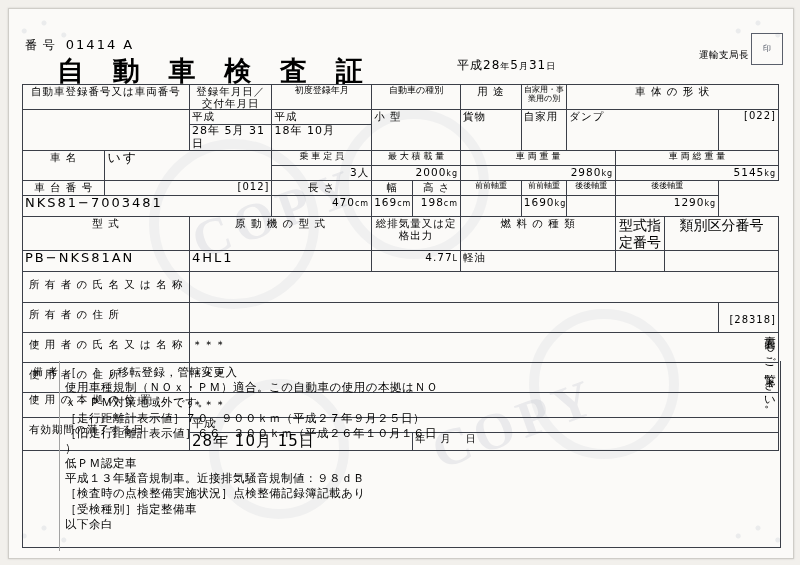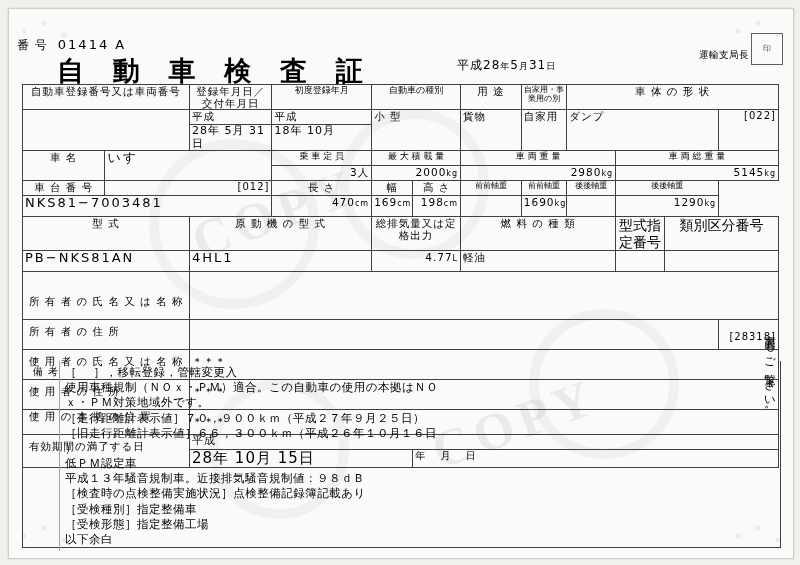--- a/index.html
+++ b/index.html
@@ -36,21 +36,21 @@
   }
   .corner{
     position:absolute;width:66px;height:40px;pointer-events:none;
     background:
       radial-gradient(circle at 20% 50%, rgba(160,170,185,.18) 0 2px, transparent 3px),
       radial-gradient(circle at 50% 30%, rgba(160,170,185,.18) 0 2px, transparent 3px),
       radial-gradient(circle at 80% 60%, rgba(160,170,185,.18) 0 2px, transparent 3px);
   }
   
   .hdr{position:absolute;left:0;top:0;width:784px;height:68px;}
-  .ban-no{position:absolute;left:8px;top:28px;font-size:12px;letter-spacing:1px;text-align:center;}
+  .ban-no{position:absolute;left:16px;top:28px;font-size:12px;letter-spacing:1px;text-align:center;}
   .ban-no .lbl{font-size:12px;}
   .ban-no .val{font-size:13px;margin-left:10px;letter-spacing:2px;}
   .maintitle{
     position:absolute;left:48px;top:44px;
     font-size:27px;letter-spacing:11px;
     font-family:"Liberation Serif","DejaVu Serif",serif;
     font-weight:bold;
   }
   .issue-date{
     position:absolute;left:448px;top:48px;font-size:12px;letter-spacing:1px;
@@ -242,21 +242,21 @@
       <tr>
         <td class="val big" colspan="4" style="height:20px">PB−NKS81AN</td>
         <td class="val big" colspan="4">4HL1</td>
         <td class="val right" colspan="2"><span>4.77</span><span class="sm">L</span></td>
         <td class="val" colspan="3">軽油</td>
         <td class="val"></td>
         <td class="val" colspan="2"></td>
       </tr>
 
       <tr>
-        <td class="lbl left" colspan="4" style="height:24px;padding-top:23px">所 有 者 の 氏 名 又 は 名 称</td>
+        <td class="lbl left" colspan="4" style="height:24px;padding-top:6px">所 有 者 の 氏 名 又 は 名 称</td>
         <td class="val" colspan="12" style="padding-top:5px"></td>
       </tr>
 
       <tr>
         <td class="lbl left" colspan="4" style="height:24px;padding-top:5px">所 有 者 の 住 所</td>
         <td class="val" colspan="11" style="padding-top:5px"></td>
         <td class="val right" style="padding-top:11px;font-size:10px">[28318]</td>
       </tr>
 
       <tr>
@@ -291,21 +291,20 @@
         <div>［    ］，移転登録，管轄変更入</div>
         <div>使用車種規制（ＮＯｘ・ＰＭ）適合。この自動車の使用の本拠はＮＯ</div>
         <div>ｘ・ＰＭ対策地域外です。</div>
         <div>［走行距離計表示値］７０，９００ｋｍ（平成２７年９月２５日）</div>
         <div>［旧走行距離計表示値］６６，３００ｋｍ（平成２６年１０月１６日</div>
         <div>）</div>
         <div>低ＰＭ認定車</div>
         <div>平成１３年騒音規制車。近接排気騒音規制値：９８ｄＢ</div>
         <div>［検査時の点検整備実施状況］点検整備記録簿記載あり</div>
         <div>［受検種別］指定整備車</div>
-        <div>［受検形態］指定整備工場</div>
         <div>以下余白</div>
       </div>
     </div>
 
     <div class="vnote">裏面もご覧下さい。</div>
 
   </div>
 </div>
 
 </body></html>

